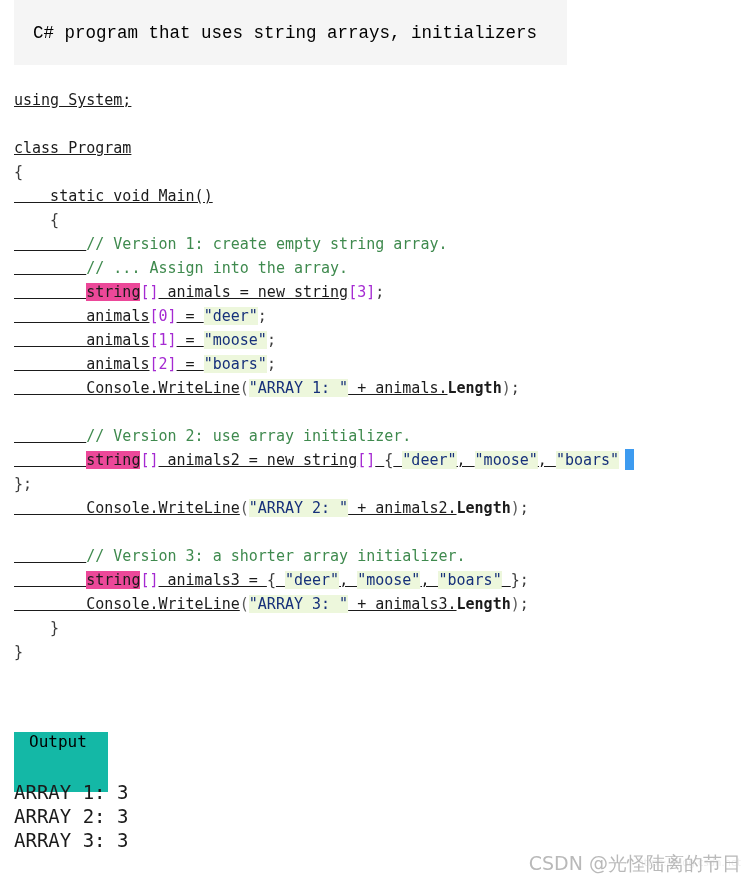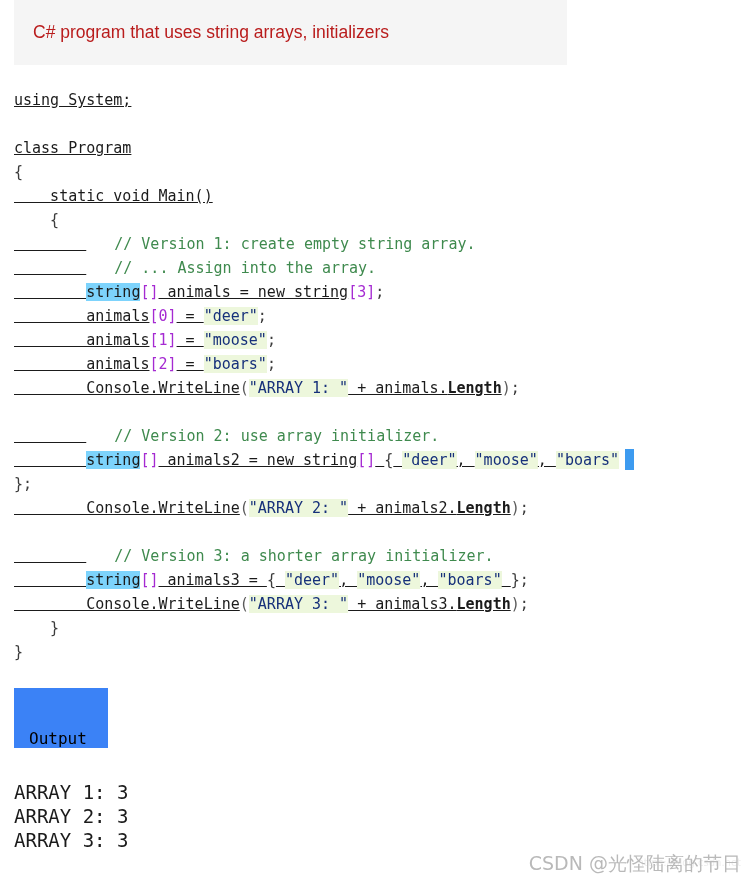--- a/index.html
+++ b/index.html
@@ -22,24 +22,24 @@
     top: 0px;
     width: 553px;
     height: 65px;
     background: #f5f5f5;
     display: flex;
     align-items: center;
     box-sizing: border-box;
     padding-left: 19px;
   }
   .caption-text {
-    font-family: Liberation Sans, sans-serif;
+    font-family: Liberation Mono, monospace;
     font-size: 17.5px;
     letter-spacing: 0px;
-    color: #b91c1c;
+    color: #000000;
     white-space: pre;
   }
 
   
   .code-block {
     position: absolute;
     left: 14px;
     top: 88px;
     width: 735px;
     font-family: "DejaVu Sans Mono", "Liberation Mono", monospace;
@@ -49,48 +49,48 @@
     white-space: pre;
   }
   .code-line {
     height: 24px;
     white-space: pre;
   }
   .code-line.blank { height: 24px; }
 
   
   .tok-plain    { color: #1b1b1b; text-decoration: underline; }
-  .tok-comment  { color: #3f8a4e; margin-left: 28px; }
-  .tok-keyword  { color: #1b1b1b; background: #7dd3fc; }
+  .tok-comment  { color: #3f8a4e; }
+  .tok-keyword  { color: #1b1b1b; background: #ec4899; }
   .tok-brackets { color: #a52ad2; }
   .tok-string   { color: #16307a; background: #edf7dc; }
   .tok-punct    { color: #3b3b3b; }
-  .tok-prop     { color: #1b1b1b; font-weight: bold; text-decoration: underline; }
+  .tok-prop     { color: #1b1b1b; font-weight: bold; }
   .tok-paren    { color: #5a5a5a; }
 
   
   .caret-marker {
     display: inline-block;
     width: 9px;
     height: 21px;
     background: #3d9bf0;
     vertical-align: -5px;
     margin-left: 6px;
   }
 
   
   .output-box {
     position: absolute;
     left: 14px;
-    top: 688px;
+    top: 732px;
     width: 94px;
     height: 60px;
-    background: #3b82f6;
+    background: #14b8a6;
     display: flex;
-    align-items: flex-end;
+    align-items: flex-start;
     box-sizing: border-box;
     padding-left: 15px;
   }
   .output-label {
     font-family: "DejaVu Sans Mono", "Liberation Mono", monospace;
     font-size: 16px;
     color: #000000;
     white-space: pre;
   }
 

